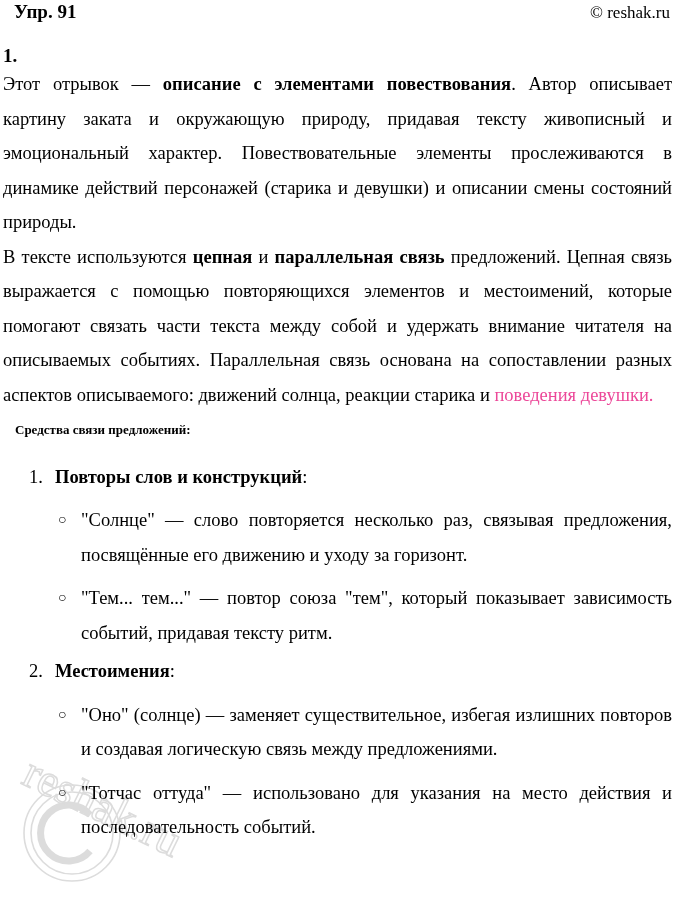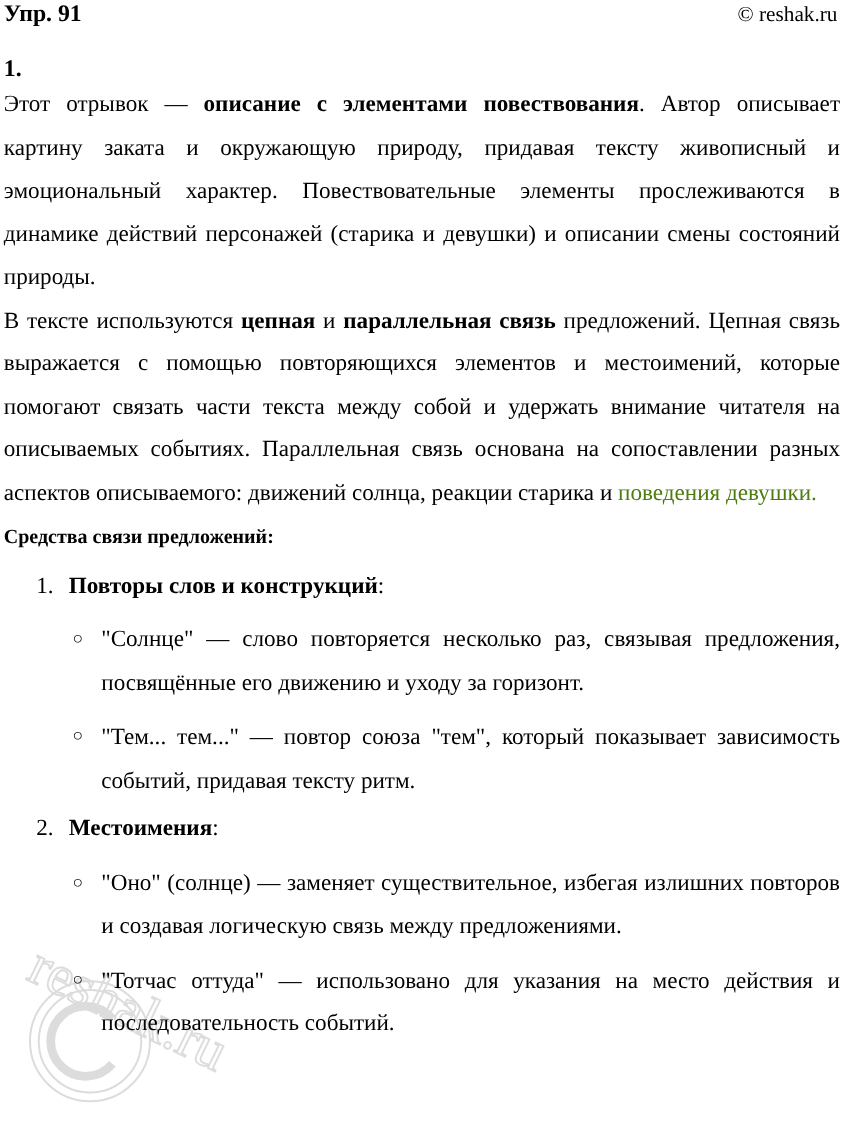--- a/index.html
+++ b/index.html
@@ -26,20 +26,21 @@
     z-index: 2;
   }
 
   
   .header-row {
     display: flex;
     align-items: baseline;
     justify-content: space-between;
     height: 26px;
     padding-top: 1px;
+    margin-left: 11px;
   }
   .exercise-title {
     font-size: 19px;
     font-weight: bold;
     letter-spacing: 0px;
     line-height: 22px;
   }
   .site-credit {
     font-size: 17px;
     font-weight: normal;
@@ -64,28 +65,28 @@
     text-align: justify;
     text-justify: inter-word;
     margin: 0;
     padding: 0;
     hyphens: none;
   }
   .para.first { margin-top: 0; }
   .para.second { margin-top: 0px; }
 
   .para b { font-weight: bold; }
-  .faded { color: #4d7c0f; }
+  .faded { color: #ec4899; }
 
   
   .section-heading {
-    font-size: 16px;
-    font-weight: bold;
-    line-height: 34.5px;
-    margin: 0;
+    font-size: 13px;
+    font-weight: bold;
+    line-height: 34.5px;
+    margin: 12px;
     margin-top: 1px;
   }
 
   
   .ordered-list {
     margin: 0;
     padding: 0;
     list-style: none;
   }
   .ordered-item {

